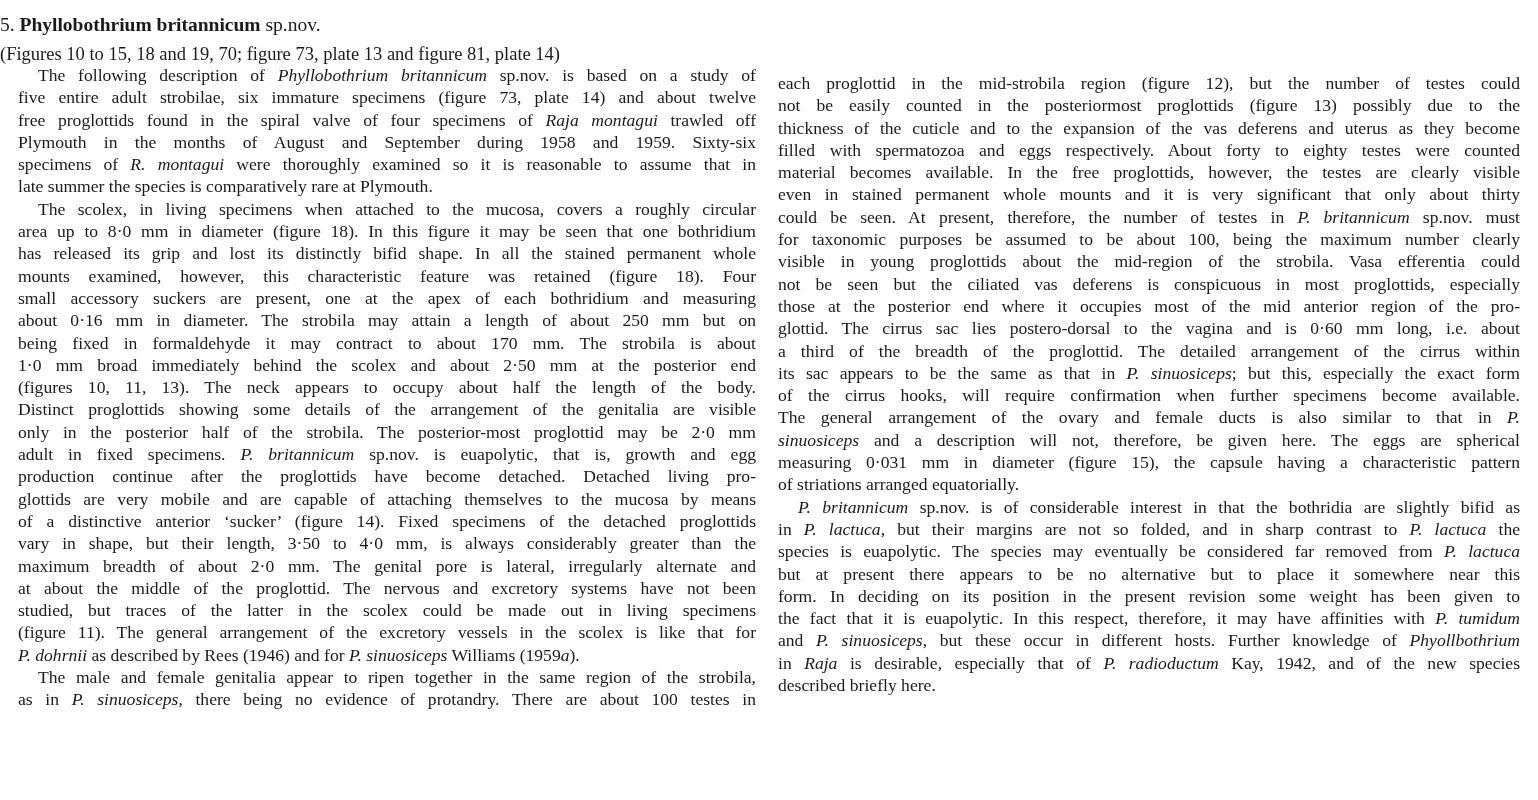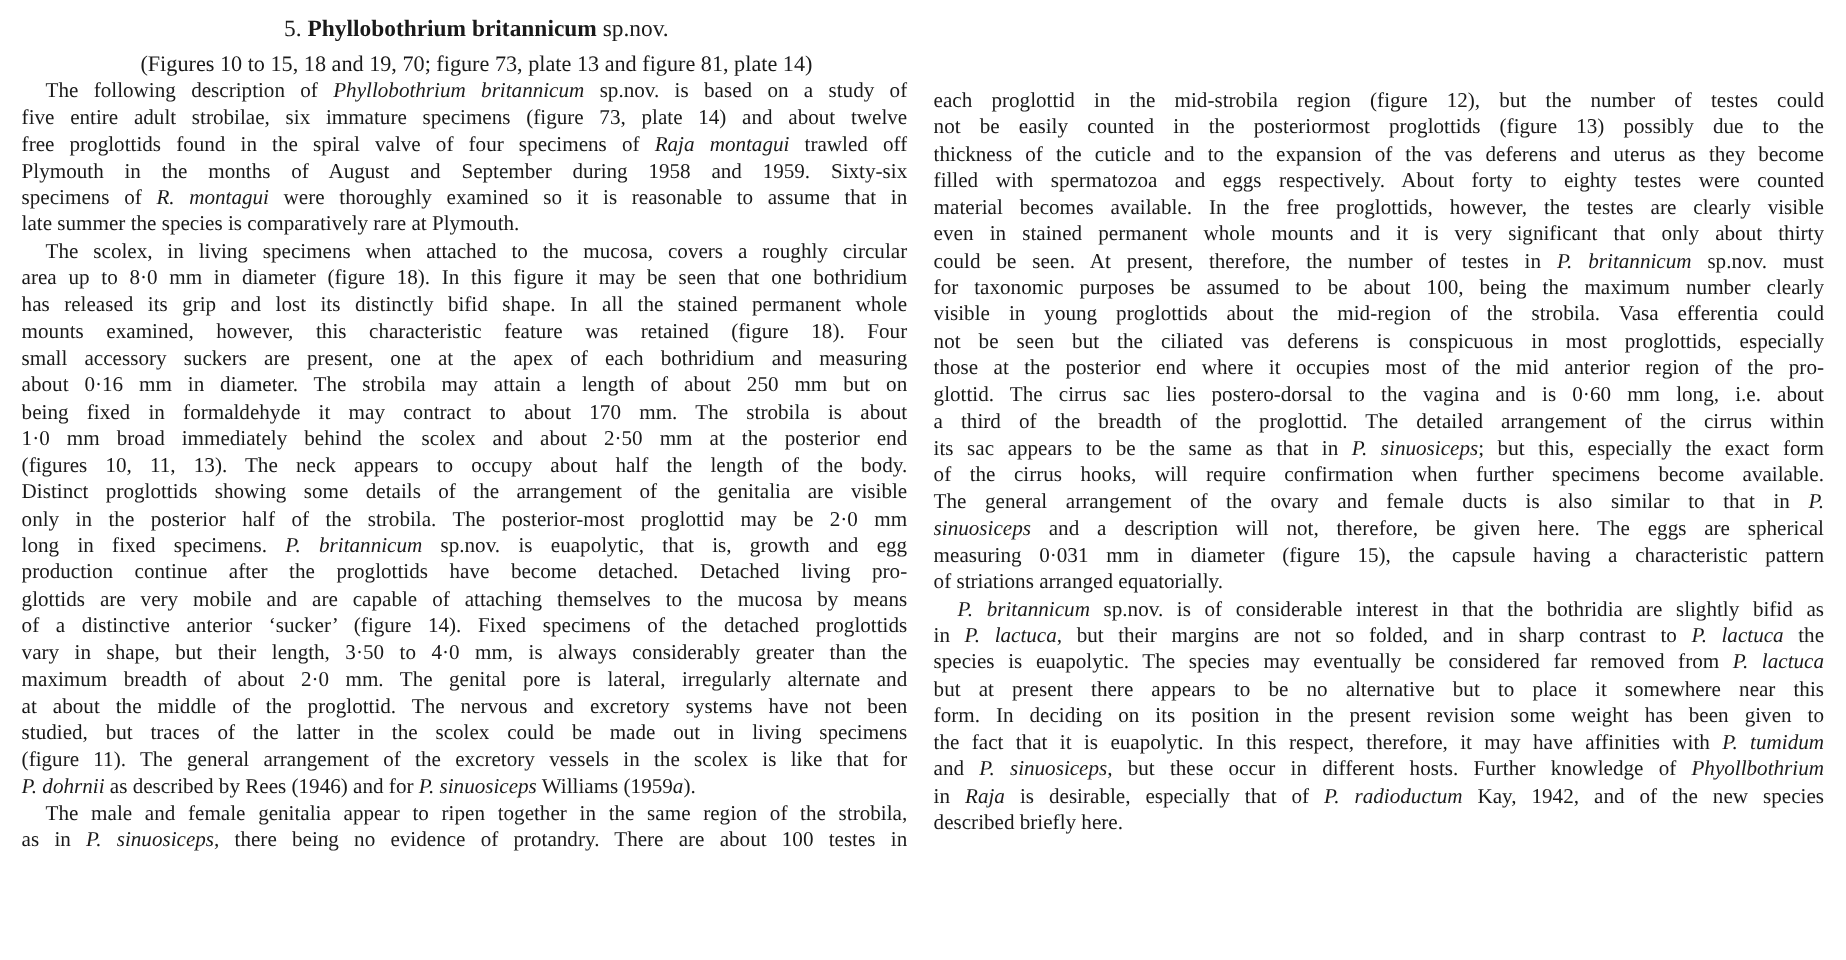--- a/index.html
+++ b/index.html
@@ -1,18 +1,18 @@
 <!DOCTYPE html>
 <html><head>
 <meta charset="utf-8">
 <style>
   html, body { margin:0; padding:0; background:#ffffff; }
   body { width:1538px; height:800px; overflow:hidden; position:relative;
          font-family:"Liberation Serif","DejaVu Serif",serif; color:#1a1a1a; }
-  .heading { position:absolute; left:0; width:770px; text-align:center;padding-left:12px; }
+  .heading { position:absolute; left:0; width:770px; text-align:left; }
   .h-title { top:14px; font-size:19.5px; }
   .h-title .num { font-weight:normal; }
   .h-title .name { font-weight:bold; font-family:"Liberation Serif","DejaVu Serif",serif; }
   .h-sub { top:44px; font-size:18.5px; }
   .col { position:absolute; font-size:17.6px; }
   .col-left { left:18px; width:738px; top:64px; }
   .col-right { left:778px; width:742px; top:72px; }
   .line { height:22.3px; line-height:22.3px; white-space:nowrap; text-align:justify;
           text-align-last:justify; overflow:hidden; }
   .line.last { text-align-last:left; }
@@ -40,21 +40,21 @@
     <div class="line"><span>area up to 8·0 mm in diameter (figure 18). In this figure it may be seen that one bothridium</span></div>
     <div class="line"><span>has released its grip and lost its distinctly bifid shape. In all the stained permanent whole</span></div>
     <div class="line"><span>mounts examined, however, this characteristic feature was retained (figure 18). Four</span></div>
     <div class="line"><span>small accessory suckers are present, one at the apex of each bothridium and measuring</span></div>
     <div class="line"><span>about 0·16 mm in diameter. The strobila may attain a length of about 250 mm but on</span></div>
     <div class="line"><span>being fixed in formaldehyde it may contract to about 170 mm. The strobila is about</span></div>
     <div class="line"><span>1·0 mm broad immediately behind the scolex and about 2·50 mm at the posterior end</span></div>
     <div class="line"><span>(figures 10, 11, 13). The neck appears to occupy about half the length of the body.</span></div>
     <div class="line"><span>Distinct proglottids showing some details of the arrangement of the genitalia are visible</span></div>
     <div class="line"><span>only in the posterior half of the strobila. The posterior-most proglottid may be 2·0 mm</span></div>
-    <div class="line"><span>long in fixed specimens. </span><i>P. britannicum</i><span> sp.nov. is euapolytic, that is, growth and egg</span></div>
+    <div class="line"><span>adult in fixed specimens. </span><i>P. britannicum</i><span> sp.nov. is euapolytic, that is, growth and egg</span></div>
     <div class="line"><span>production continue after the proglottids have become detached. Detached living pro-</span></div>
     <div class="line"><span>glottids are very mobile and are capable of attaching themselves to the mucosa by means</span></div>
     <div class="line"><span>of a distinctive anterior ‘sucker’ (figure 14). Fixed specimens of the detached proglottids</span></div>
     <div class="line"><span>vary in shape, but their length, 3·50 to 4·0 mm, is always considerably greater than the</span></div>
     <div class="line"><span>maximum breadth of about 2·0 mm. The genital pore is lateral, irregularly alternate and</span></div>
     <div class="line"><span>at about the middle of the proglottid. The nervous and excretory systems have not been</span></div>
     <div class="line"><span>studied, but traces of the latter in the scolex could be made out in living specimens</span></div>
     <div class="line"><span>(figure 11). The general arrangement of the excretory vessels in the scolex is like that for</span></div>
     <div class="line last"><i>P. dohrnii</i><span> as described by Rees (1946) and for </span><i>P. sinuosiceps</i><span> Williams (1959</span><i>a</i><span>).</span></div>
     <div class="line indent"><span>The male and female genitalia appear to ripen together in the same region of the strobila,</span></div>

